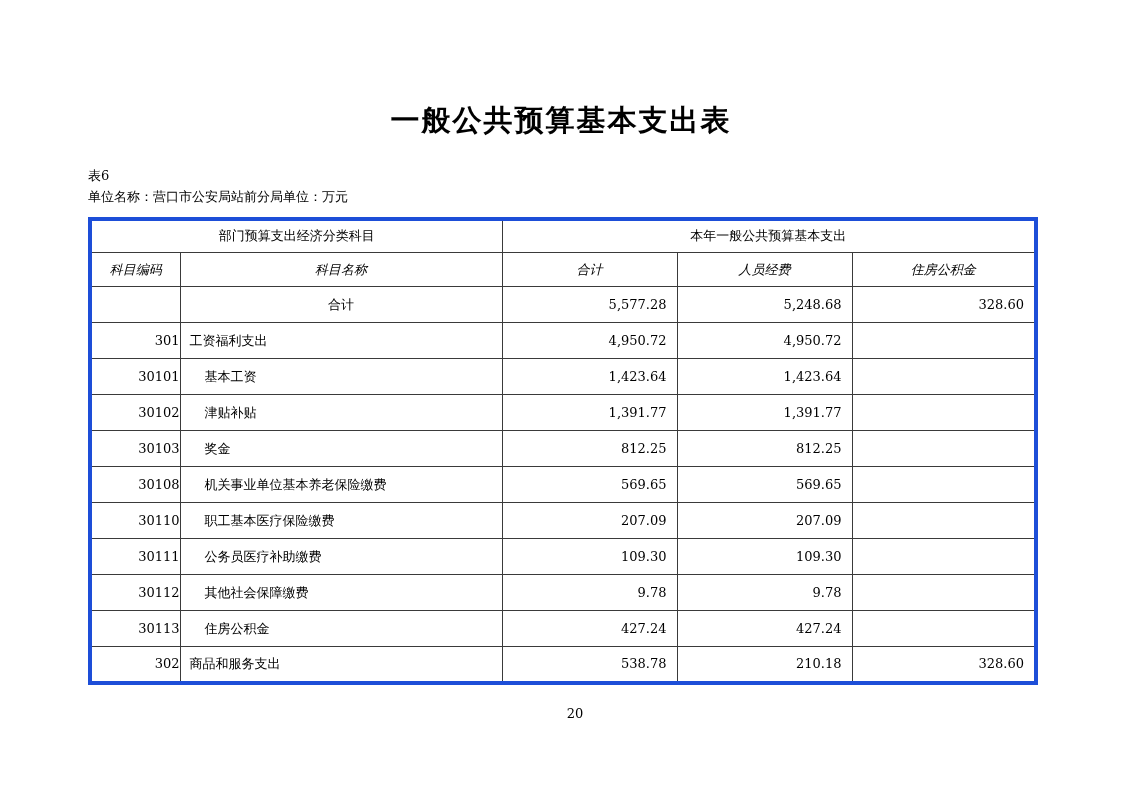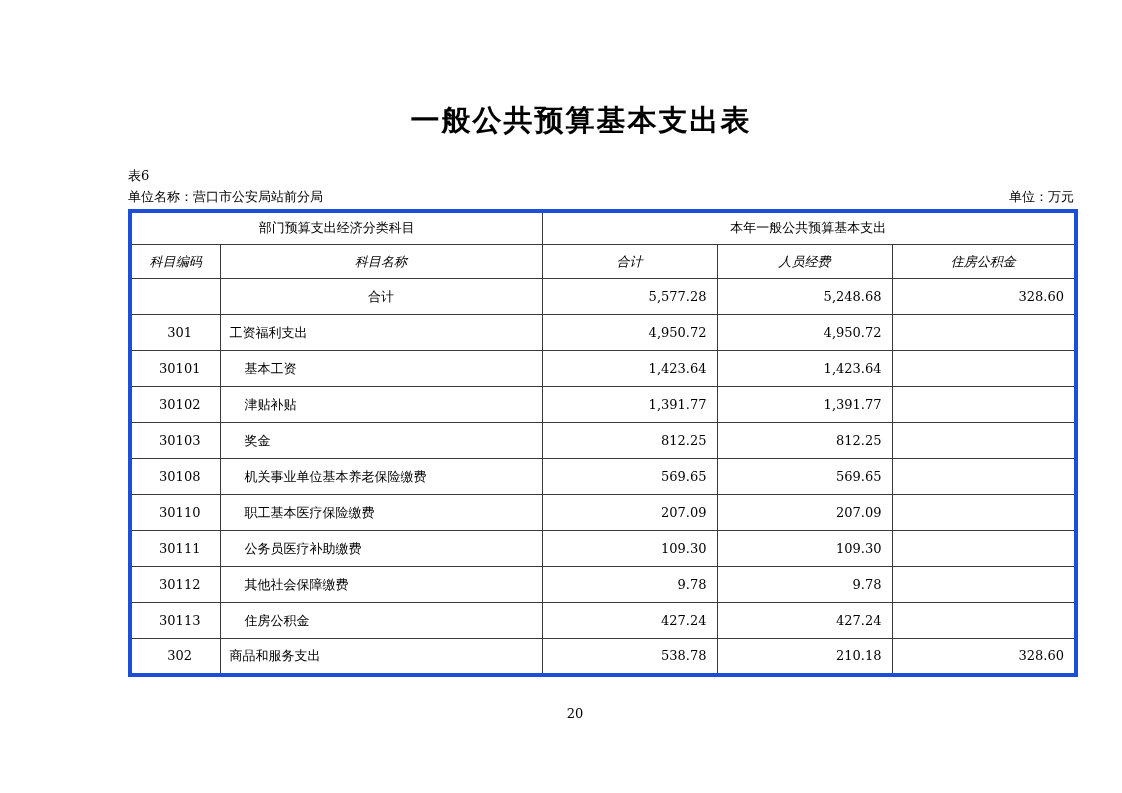--- a/index.html
+++ b/index.html
@@ -6,41 +6,40 @@
   html, body { background: #e8e8e8; }
   .page {
     position: relative;
     width: 1122px;
     height: 793px;
     margin: 0 auto;
     background: #ffffff;
     font-family: "DejaVu Serif", "Liberation Serif", serif;
     color: #000000;
     overflow: hidden;
-    padding-left: 40px;
   }
   .doc-title {
     padding-top: 100px;
     text-align: center;
     font-size: 29px;
     font-weight: bold;
     letter-spacing: 2px;
     line-height: 1.4;
   }
   .meta {
     width: 946px;
     margin: 24px auto 0 88px;
     font-size: 13px;
   }
   .meta-row1 { line-height: 21px; }
   .meta-row2 {
     line-height: 21px;
     display: flex;
-    justify-content: space-between;
-    margin-bottom: 2px;
+    justify-content: flex-start;
+    margin-bottom: 10px;
     font-family: Liberation Serif, serif;
   }
   table.budget {
     width: 946px;
     margin-left: 88px;
     border-collapse: collapse;
     border: 4px solid #1d4ed8;
     table-layout: fixed;
     font-size: 13px;
   }
@@ -48,21 +47,21 @@
     border: 1px solid #3a3a3a;
     font-weight: normal;
     vertical-align: middle;
     overflow: hidden;
     white-space: nowrap;
   }
   table.budget thead tr { height: 34px; }
   table.budget tbody tr { height: 36px; }
   th.group { text-align: center; }
   th.colhead { text-align: center; font-style: italic; }
-  td.code { text-align: center; padding-left: 8px; }
+  td.code { text-align: right; padding-left: 8px; }
   td.name { text-align: left; padding-left: 9px; }
   td.name.indent { padding-left: 24px; font-family: Liberation Serif, serif; }
   td.name.center { text-align: center; padding-left: 0; }
   td.num { text-align: right; padding-right: 10px; }
   .page-footer {
     position: absolute;
     left: 14px;
     bottom: 72px;
     width: 100%;
     text-align: center;

